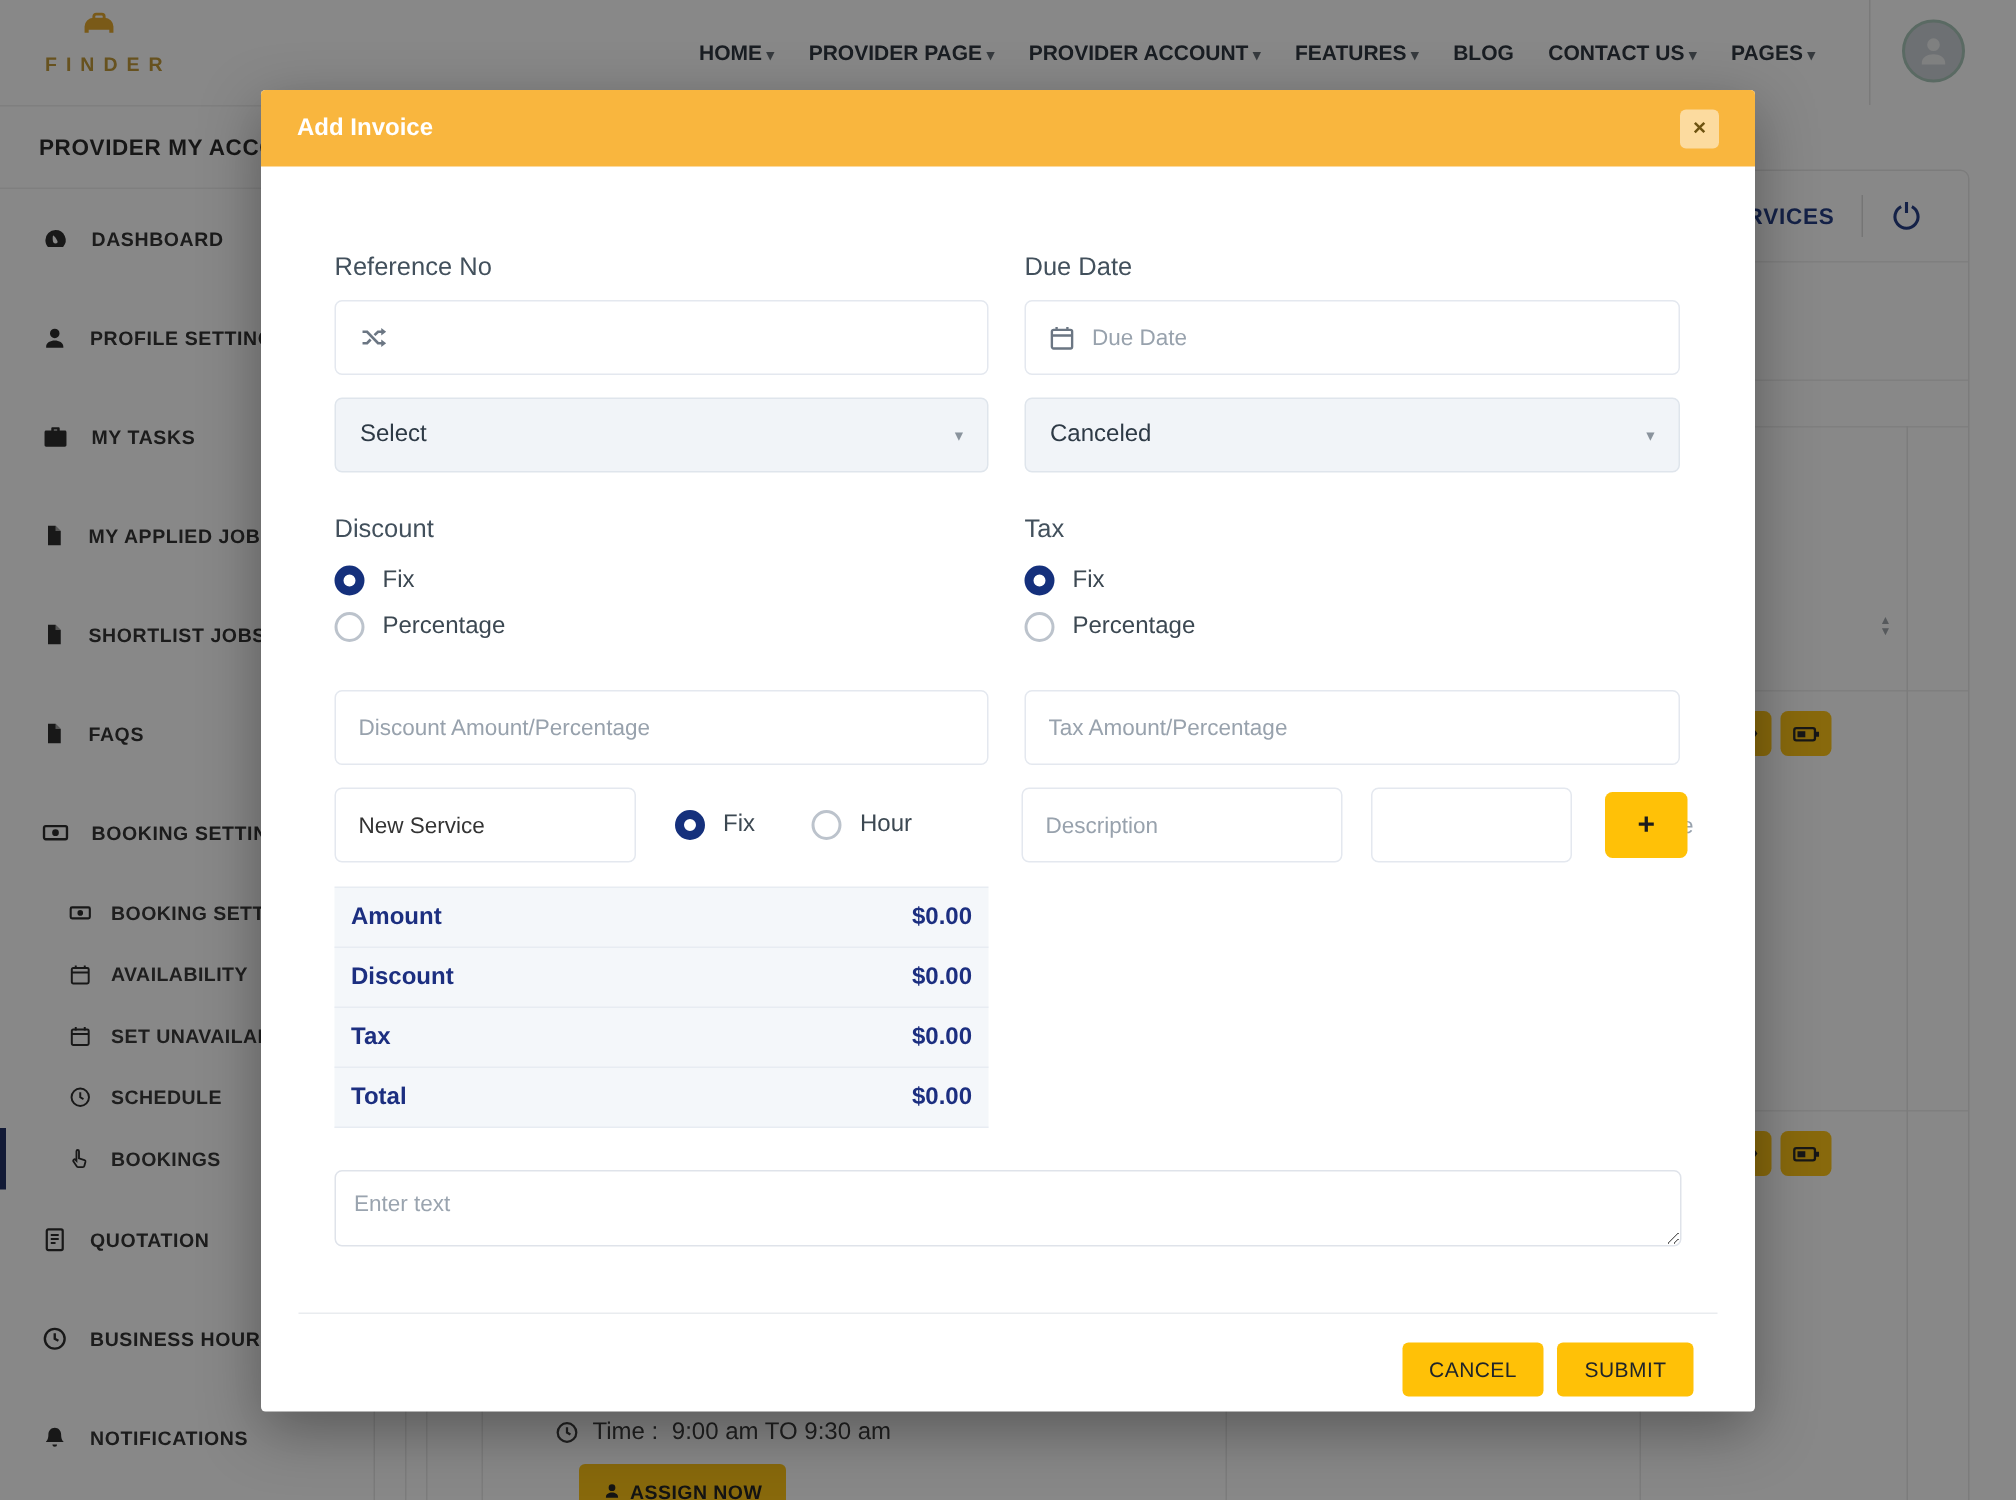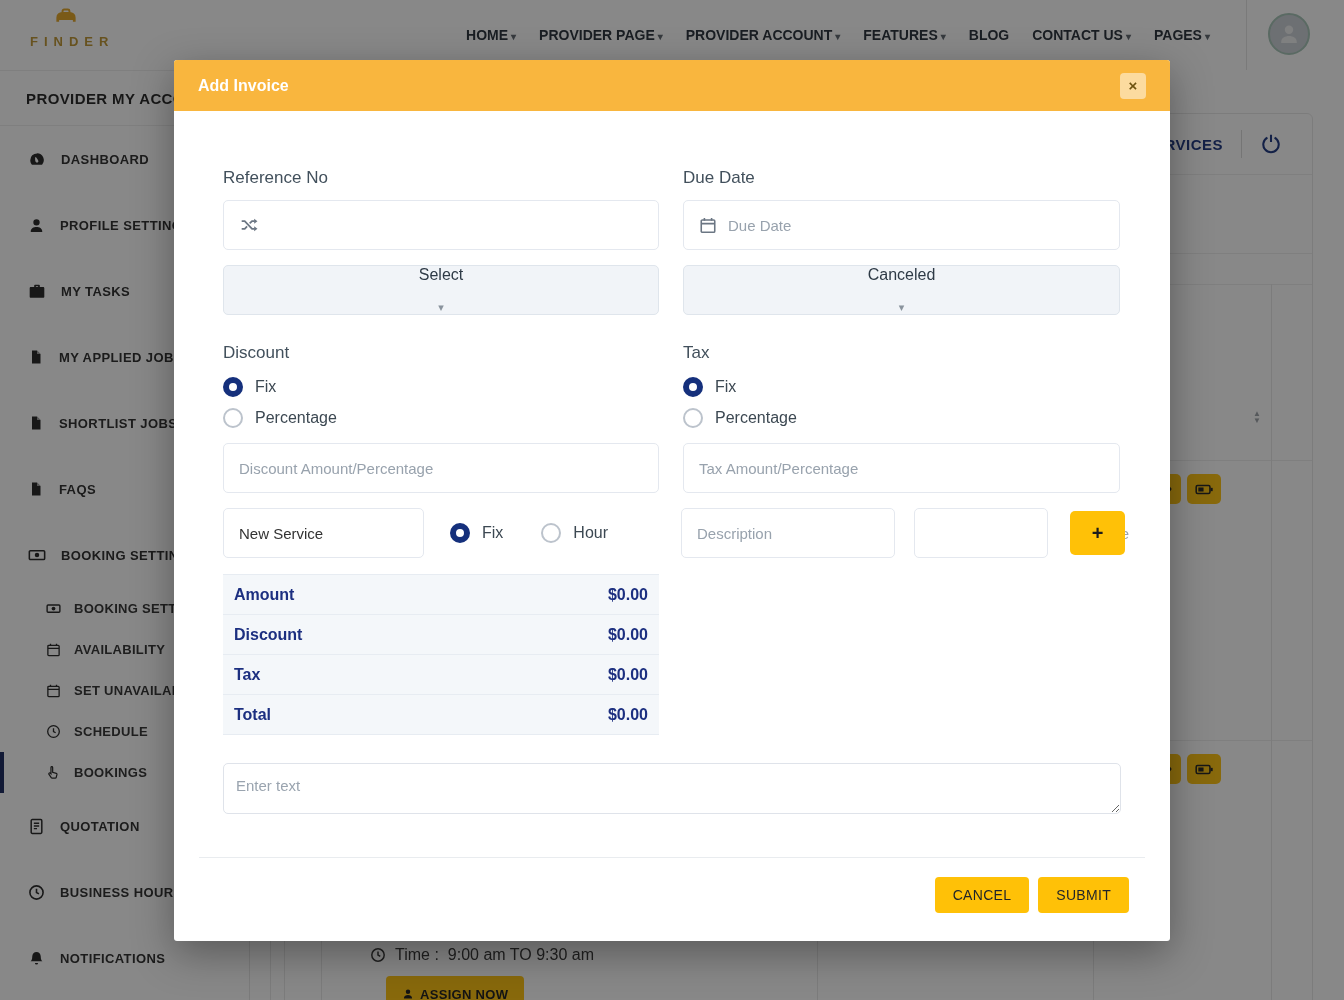--- a/index.html
+++ b/index.html
@@ -66,30 +66,30 @@
     font-family:inherit; }
   .modal-body { padding:57px 49px 0 49px; }
   .grid-2 { display:grid; grid-template-columns:436px 437px; column-gap:24px; }
   .field-label { font-size:17px; color:#42505c; margin-bottom:12px; }
   .tb { height:50px; border:1px solid #e4e8ef; border-radius:5px; background:#fff;
     display:flex; align-items:center; padding:0 15px; gap:11px; }
   .tb input { border:none; outline:none; flex:1; font-family:inherit; font-size:15px; color:#333; background:transparent; }
   .tb input::placeholder { color:#98a2ad; }
   .tb .in-icon { color:#6b7683; display:flex; flex:0 0 auto; }
   .select-box { height:50px; margin-top:15px; background:#f1f4f8; border:1px solid #dfe5ec; border-radius:5px;
-    display:flex; align-items:center; justify-content:space-between; padding:0 16px; cursor:pointer;flex-direction:column; }
+    display:flex; align-items:center; justify-content:space-between; padding:0 16px; cursor:pointer; }
   .select-value { font-size:16px; color:#2e3a46; }
   .select-caret { font-size:11px; color:#8a939d; }
   .section-label { font-size:17px; color:#42505c; margin-top:28px; }
   .radio-row { display:flex; align-items:center; gap:12px; margin-top:14px; cursor:pointer; }
   .radio-row + .radio-row { margin-top:11px; }
   .radio { width:20px; height:20px; border-radius:50%; background:#fff; border:2px solid #bcc3cc; flex:0 0 auto; }
   .radio.checked { border:6px solid #15307c; }
   .radio-label { font-size:16px; color:#3c4852; }
-  .amount-input { margin-top:15px;justify-content:flex-end; }
+  .amount-input { margin-top:32px;justify-content:flex-end; }
   .service-row { position:relative; height:50px; margin-top:15px; }
   .sv-name { position:absolute; left:0; top:0; width:201px; }
   .sv-radios { position:absolute; left:227px; top:0; height:50px; display:flex; align-items:center; gap:12px; }
   .sv-radios .gap { width:14px; }
   .sv-desc { position:absolute; left:458px; top:0; width:214px; }
   .sv-price { position:absolute; left:691px; top:0; width:134px; }
   .sv-price input { text-align:right; }
   .add-btn { position:absolute; left:847px; top:3px; width:55px; height:44px; background:#ffc107; border:none;
     border-radius:5px; font-size:20px; font-weight:700; color:#1c1c1c; cursor:pointer; font-family:inherit; }
   .totals { width:436px; margin-top:16px; border-top:1px solid #e7ecf2; }

